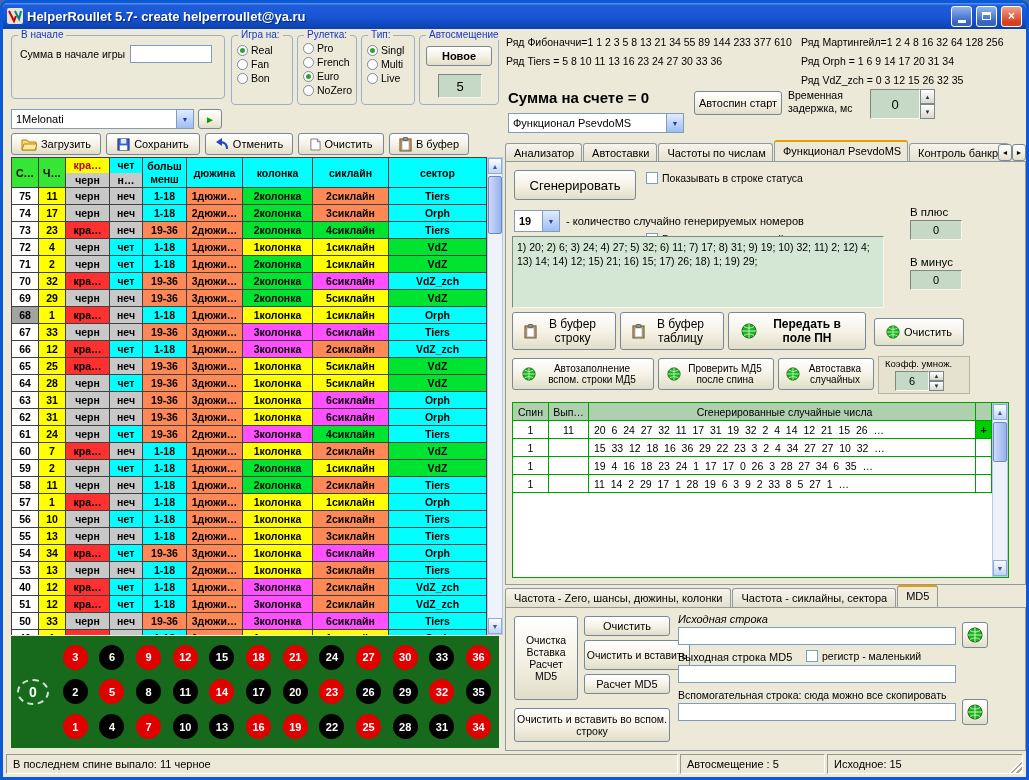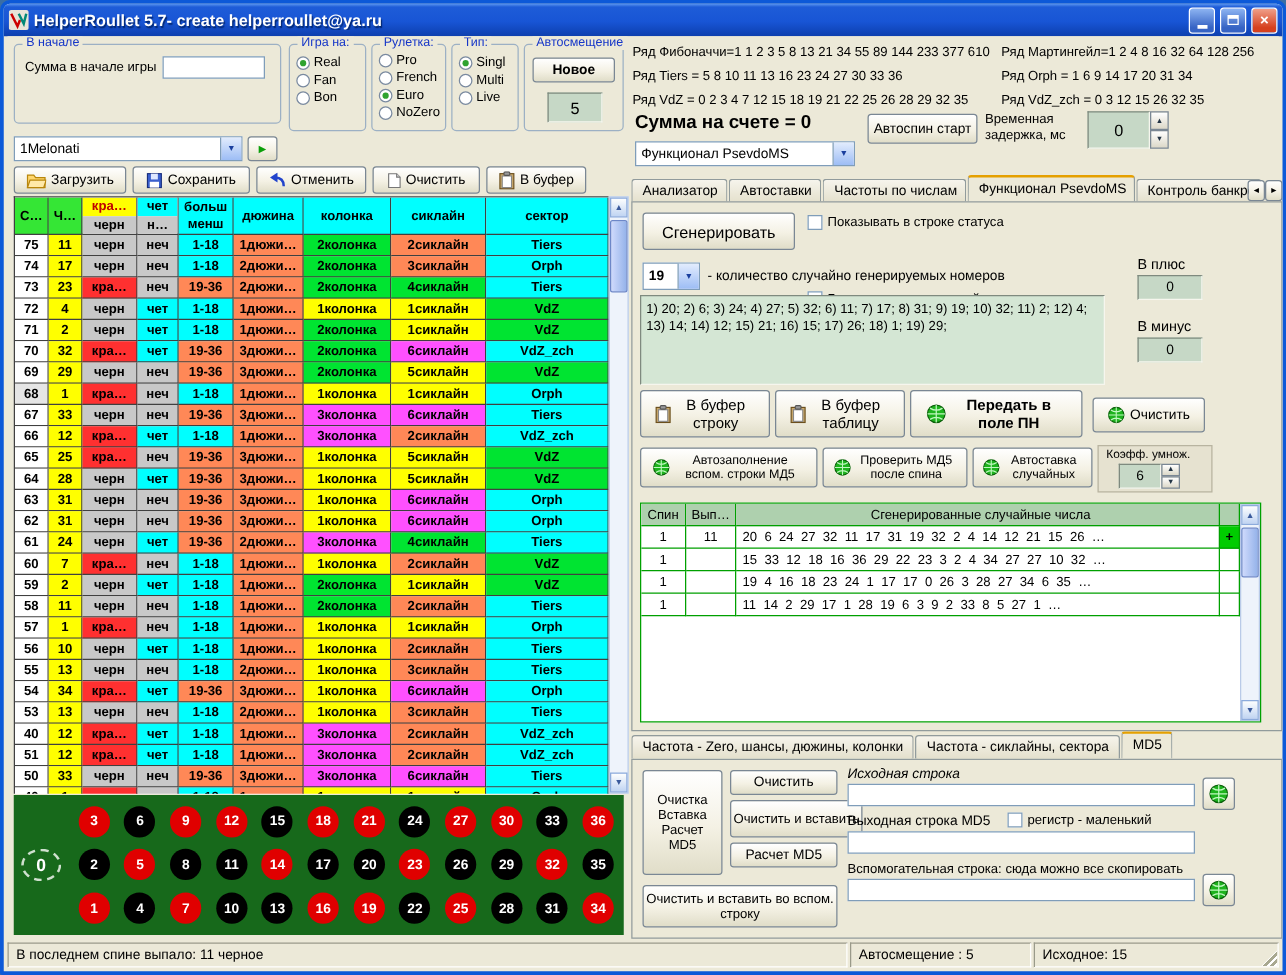--- a/index.html
+++ b/index.html
@@ -324,21 +324,21 @@
             <div class="hcell c1" style="background: rgb(255, 255, 0);">29</div>
             <div class="hcell c2" style="background: rgb(200, 200, 200);">черн</div>
             <div class="hcell c3" style="background: rgb(200, 200, 200);">неч</div>
             <div class="hcell c4" style="background: rgb(255, 136, 87);">19-36</div>
             <div class="hcell c5" style="background: rgb(255, 136, 87);">3дюжи…</div>
             <div class="hcell c6" style="background: rgb(0, 228, 49);">2колонка</div>
             <div class="hcell c7" style="background: rgb(255, 255, 0);">5сиклайн</div>
             <div class="hcell c8" style="background: rgb(0, 228, 49);">VdZ</div>
           </div>
           <div class="hrow">
-            <div class="hcell c0" style="background: #e5e5e5;">68</div>
+            <div class="hcell c0" style="background: #a3a3a3;">68</div>
             <div class="hcell c1" style="background: rgb(255, 255, 0);">1</div>
             <div class="hcell c2" style="background: rgb(255, 48, 48);">кра…</div>
             <div class="hcell c3" style="background: rgb(200, 200, 200);">неч</div>
             <div class="hcell c4" style="background: rgb(0, 255, 255);">1-18</div>
             <div class="hcell c5" style="background: rgb(255, 136, 87);">1дюжи…</div>
             <div class="hcell c6" style="background: rgb(255, 255, 0);">1колонка</div>
             <div class="hcell c7" style="background: rgb(255, 255, 0);">1сиклайн</div>
             <div class="hcell c8" style="background: rgb(0, 255, 255);">Orph</div>
           </div>
           <div class="hrow">
@@ -606,21 +606,20 @@
             <div class="rnum rn-black">28</div>
             <div class="rnum rn-black">31</div>
             <div class="rnum rn-red">34</div>
           </div>
         </div>
     </div>
 
     <div class="series" style="left:500px;">
       <div>Ряд Фибоначчи=1 1 2 3 5 8 13 21 34 55 89 144 233 377 610</div>
       <div>Ряд Tiers = 5 8 10 11 13 16 23 24 27 30 33 36</div>
-      <div>Ряд VdZ = 0 2 3 4 7 12 15 18 19 21 22 25 26 28 29 32 35</div>
     </div>
     <div class="series" style="left:795px;">
       <div>Ряд Мартингейл=1 2 4 8 16 32 64 128 256</div>
       <div>Ряд Orph = 1 6 9 14 17 20 31 34</div>
       <div>Ряд VdZ_zch = 0 3 12 15 26 32 35</div>
     </div>
 
     <div class="balance">Сумма на счете = 0</div>
     <div class="combo" style="position:absolute;left:502px;top:84px;width:176px;height:20px;">
       <span>Функционал PsevdoMS</span>

